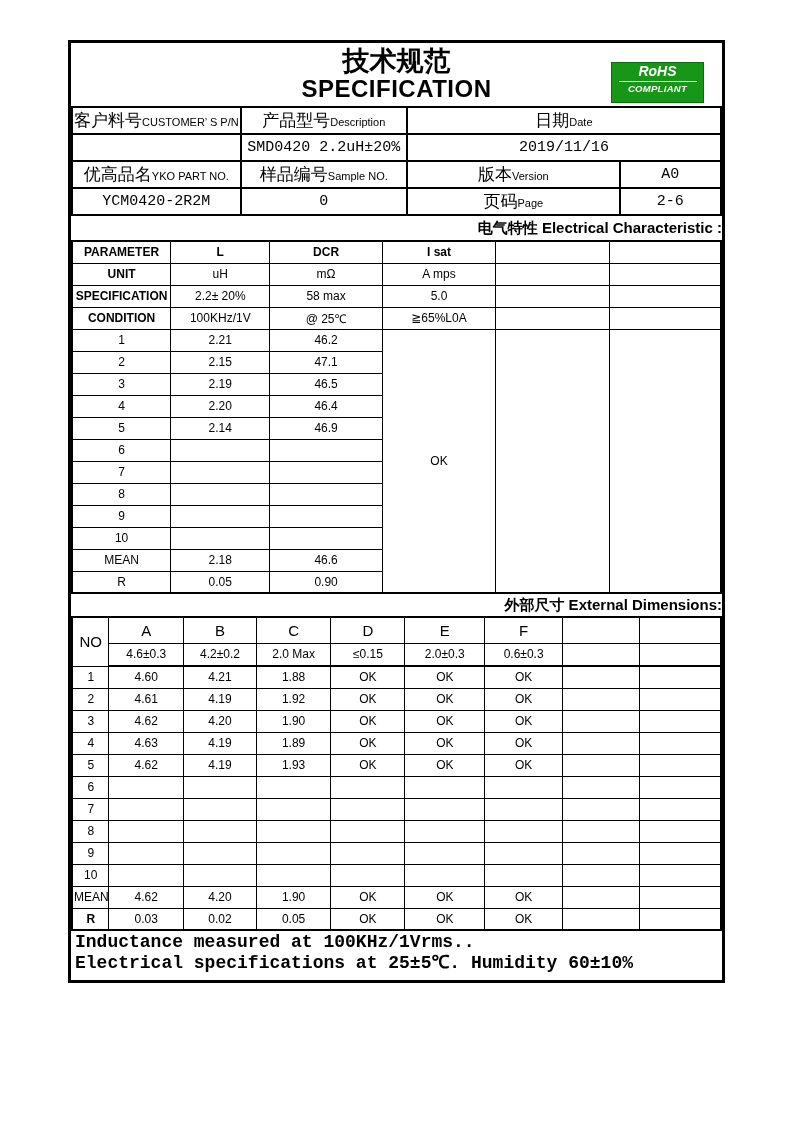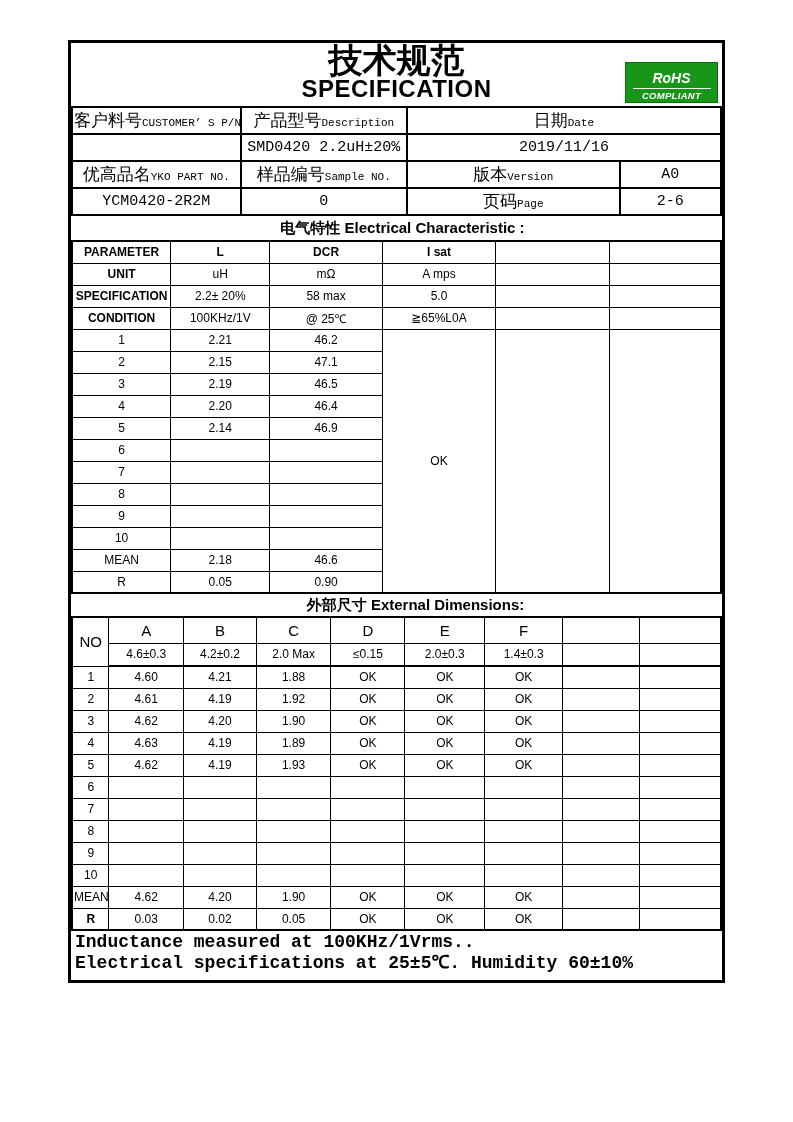--- a/index.html
+++ b/index.html
@@ -10,49 +10,49 @@
   }
   .doc {
     position:absolute; left:68px; top:40px; width:657px; height:943px;
     border:3px solid #000; background:#fff; overflow:hidden;
   }
 
   
   .title-block { position:relative; height:63px; text-align:center; padding-top:2px; }
   .title-cn {
     font-family:"DejaVu Serif","Liberation Serif",serif;
-    font-weight:bold; font-size:34px; line-height:31px;
+    font-weight:bold; font-size:27px; line-height:31px;
   }
   .title-en {
     font-family:"Liberation Sans",sans-serif;
     font-weight:bold; font-size:24px; line-height:26px; letter-spacing:0.5px;
   }
   .rohs {
-    position:absolute; right:4px; top:19px; width:93px; height:41px;
+    position:absolute; right:18px; top:19px; width:93px; height:41px;
     color:#fff; font-style:italic; font-weight:bold;
-    display:flex; flex-direction:column; justify-content:flex-end; align-items:center;
+    display:flex; flex-direction:column; justify-content:flex-start; align-items:center;
     border:1px solid #0c6b0c;
   }
   .rohs-l1 { font-size:14px; line-height:17px; width:78px; border-bottom:1px solid #fff; padding-bottom:1px; }
   .rohs-l2 { font-size:9.5px; line-height:13px; letter-spacing:0.3px; }
 
   
   table { width:100%; border-collapse:collapse; table-layout:fixed; }
   td { border:2px solid #000; padding:0 1px; text-align:center; vertical-align:middle;
        overflow:hidden; white-space:nowrap; }
 
   
   .hdr-table td { height:27px; }
   .lbl-cn { font-family:"DejaVu Serif","Liberation Serif",serif; font-size:17px; }
-  .lbl-en { font-family:Liberation Mono, monospace; font-size:11px; }
+  .lbl-en { font-family:Liberation Sans, sans-serif; font-size:11px; }
   .val    { font-family:"Liberation Mono",monospace; font-size:15px; }
 
   
   .section-bar {
-    height:24px; line-height:23px; text-align:center; padding-left:12px;
+    height:24px; line-height:23px; text-align:right; padding-left:12px;
     font-weight:bold; font-size:15px;
     font-family:"Liberation Sans","DejaVu Sans",sans-serif;
   }
 
   
   .data-table td { border:1px solid #000; font-size:12px; height:22px; }
   .data-table { border:2px solid #000; }
   .bold { font-weight:bold; }
   .fs11 { font-size:11px; }
   .fs14 { font-size:14px; }
@@ -264,21 +264,21 @@
       <td>F</td>
       <td></td>
       <td></td>
     </tr>
     <tr class="tol-row">
       <td>4.6±0.3</td>
       <td>4.2±0.2</td>
       <td>2.0 Max</td>
       <td>≤0.15</td>
       <td>2.0±0.3</td>
-      <td>1.4±0.3</td>
+      <td>0.6±0.3</td>
       <td></td>
       <td></td>
     </tr>
     <tr>
           <td>1</td>
           <td>4.60</td>
           <td>4.21</td>
           <td>1.88</td>
           <td>OK</td>
           <td>OK</td>

